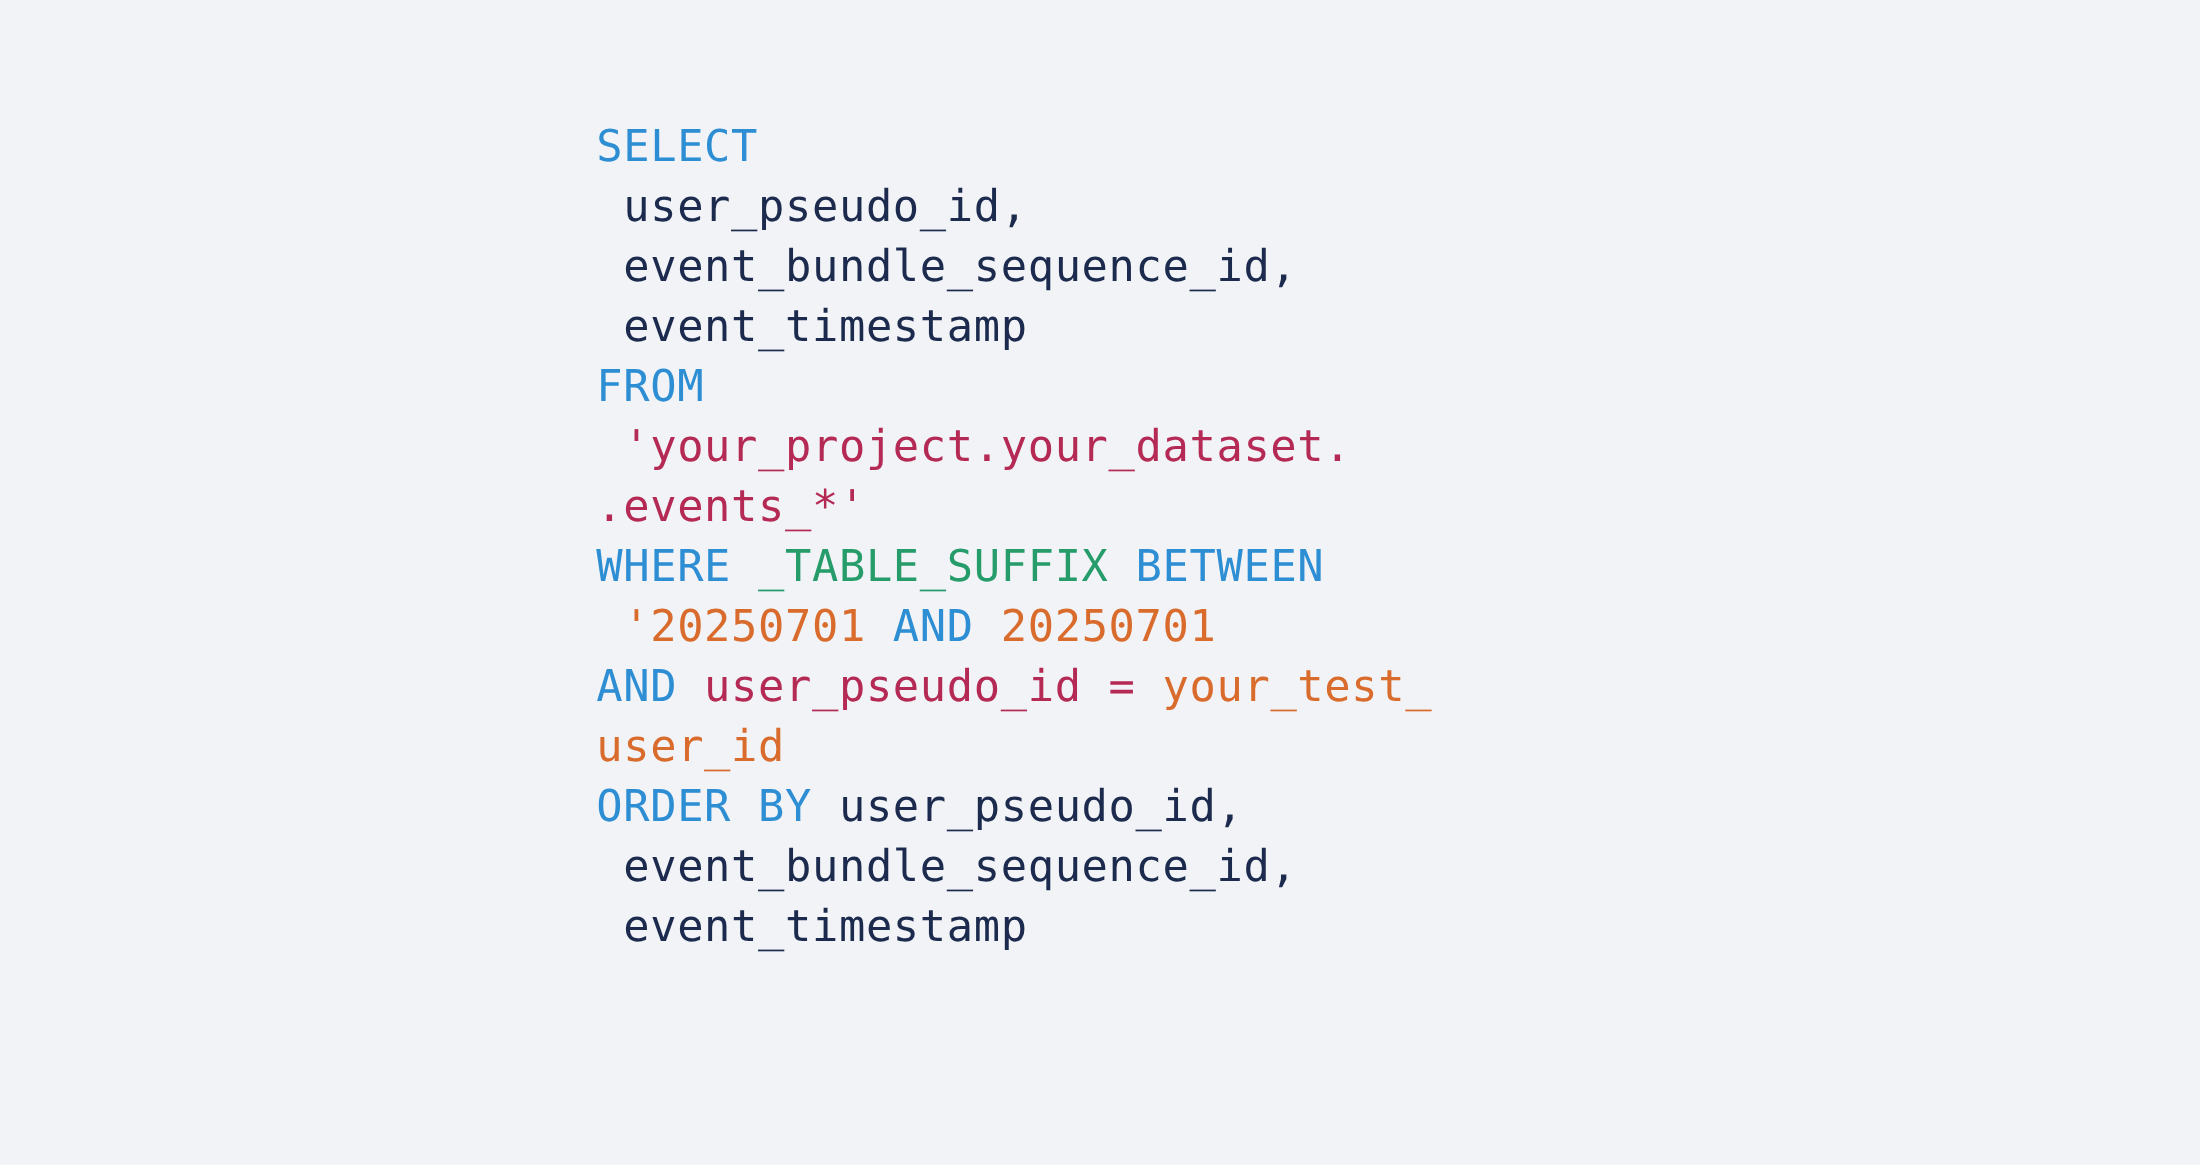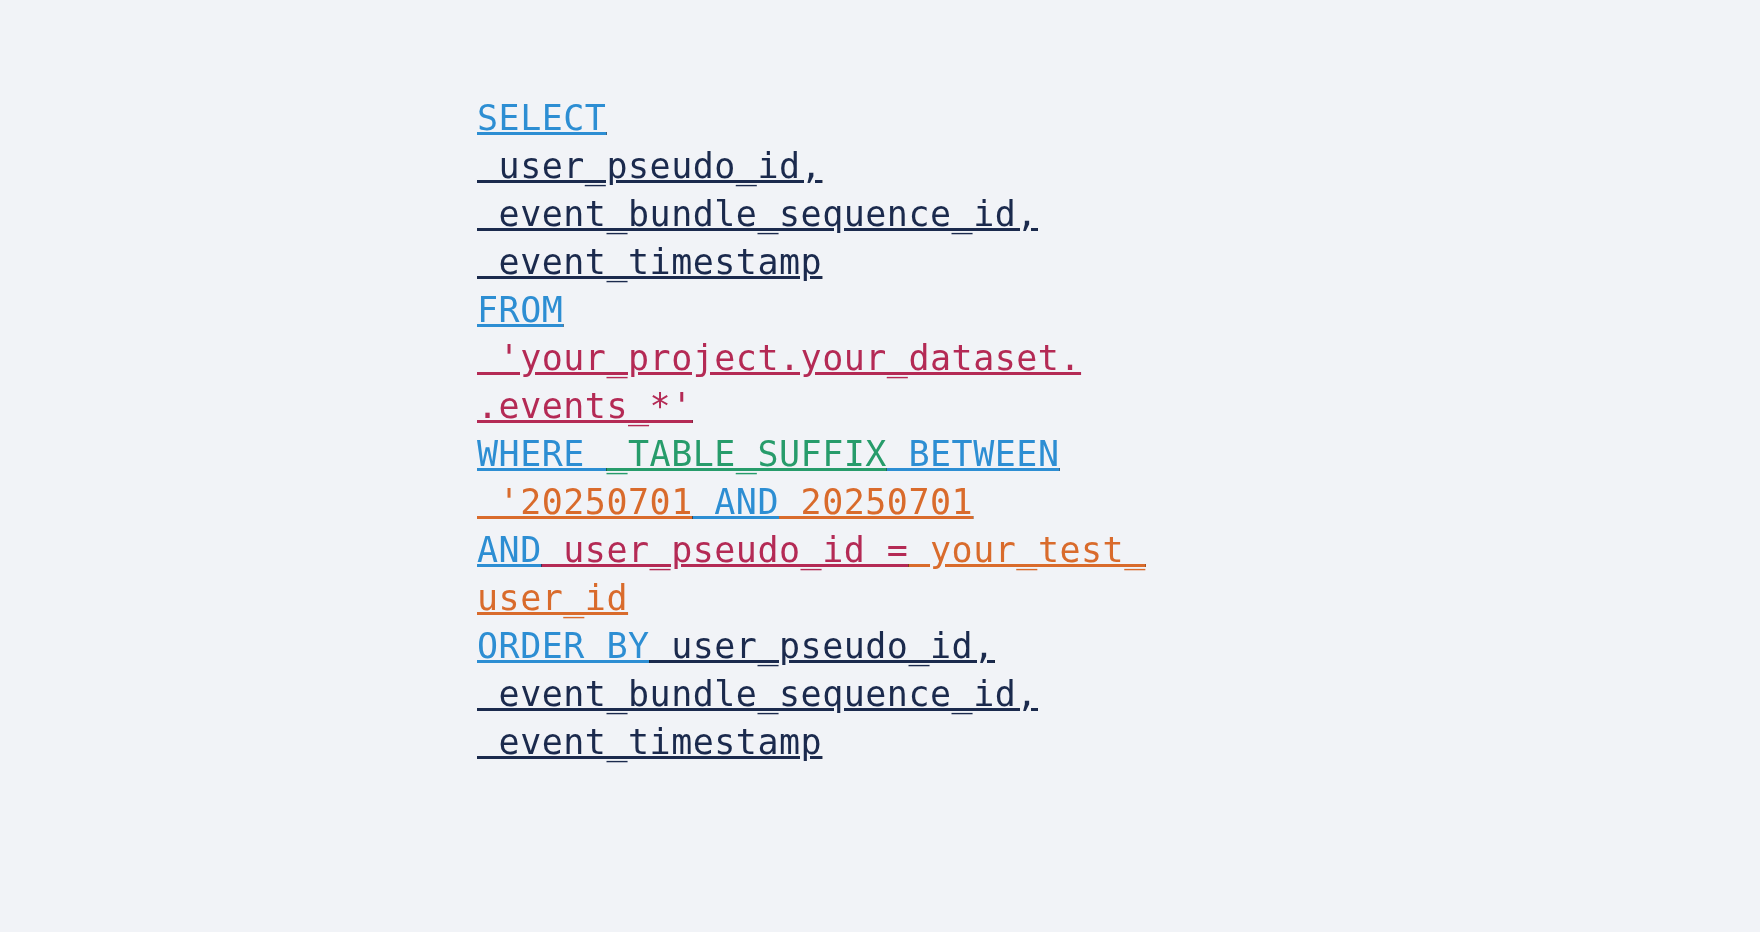--- a/index.html
+++ b/index.html
@@ -1,15 +1,15 @@
 <!DOCTYPE html>
 <html><head>
 <meta charset="utf-8">
 <style>
-  * { margin: 0; padding: 0; box-sizing: border-box; text-decoration: underline; }
+  * { margin: 0; padding: 0; box-sizing: border-box; }
   html, body {
     width: 1760px;
     height: 932px;
     overflow: hidden;
     font-family: "DejaVu Sans Mono", "Liberation Mono", monospace;
   }
   body {
     position: relative;
   }
   .code-block {

